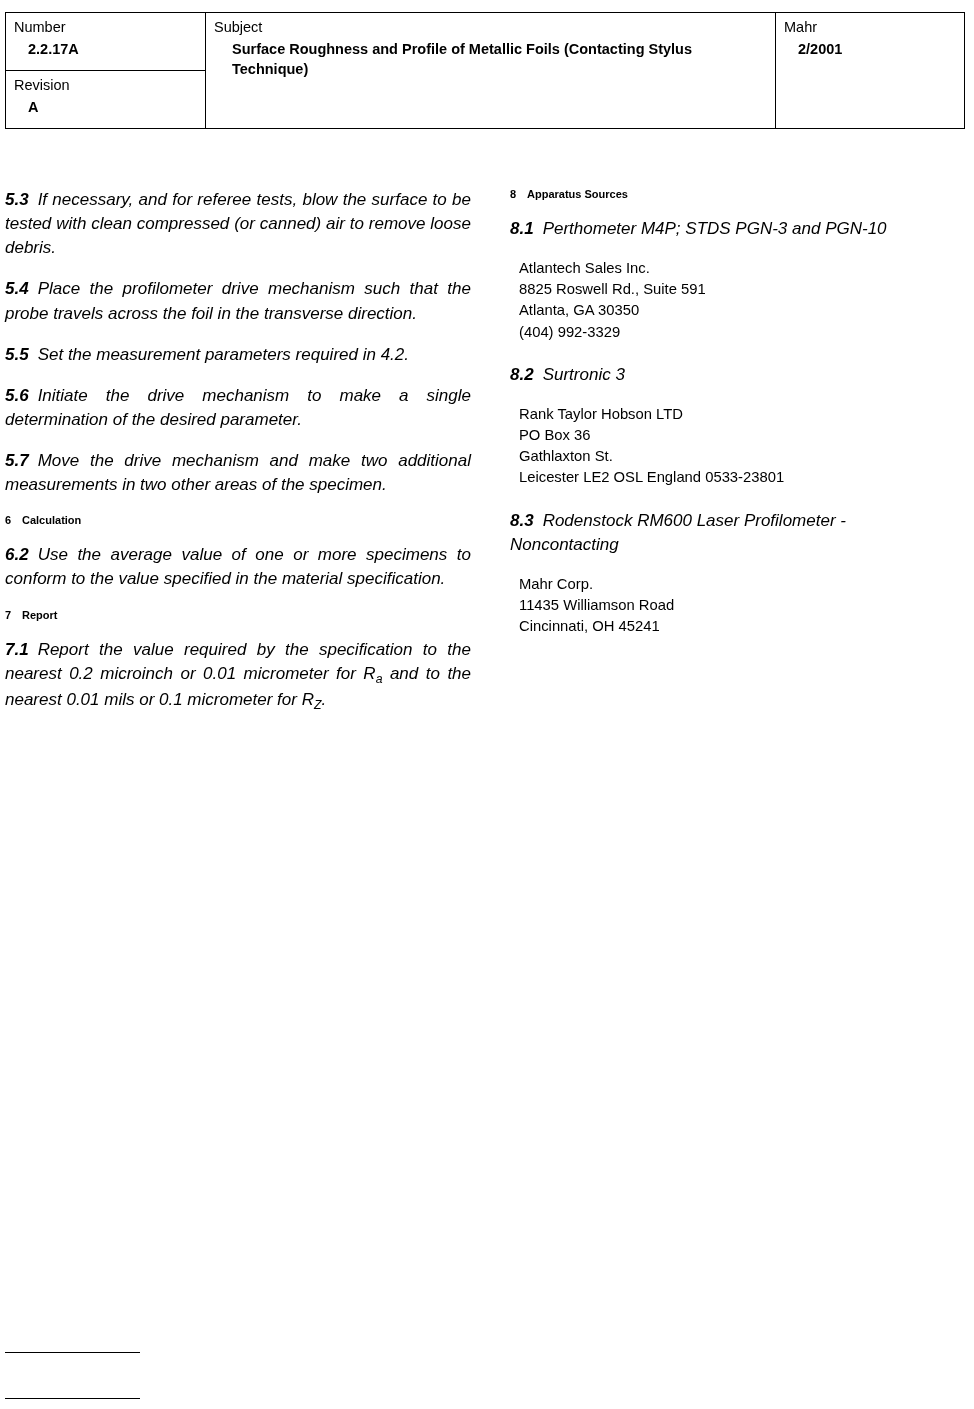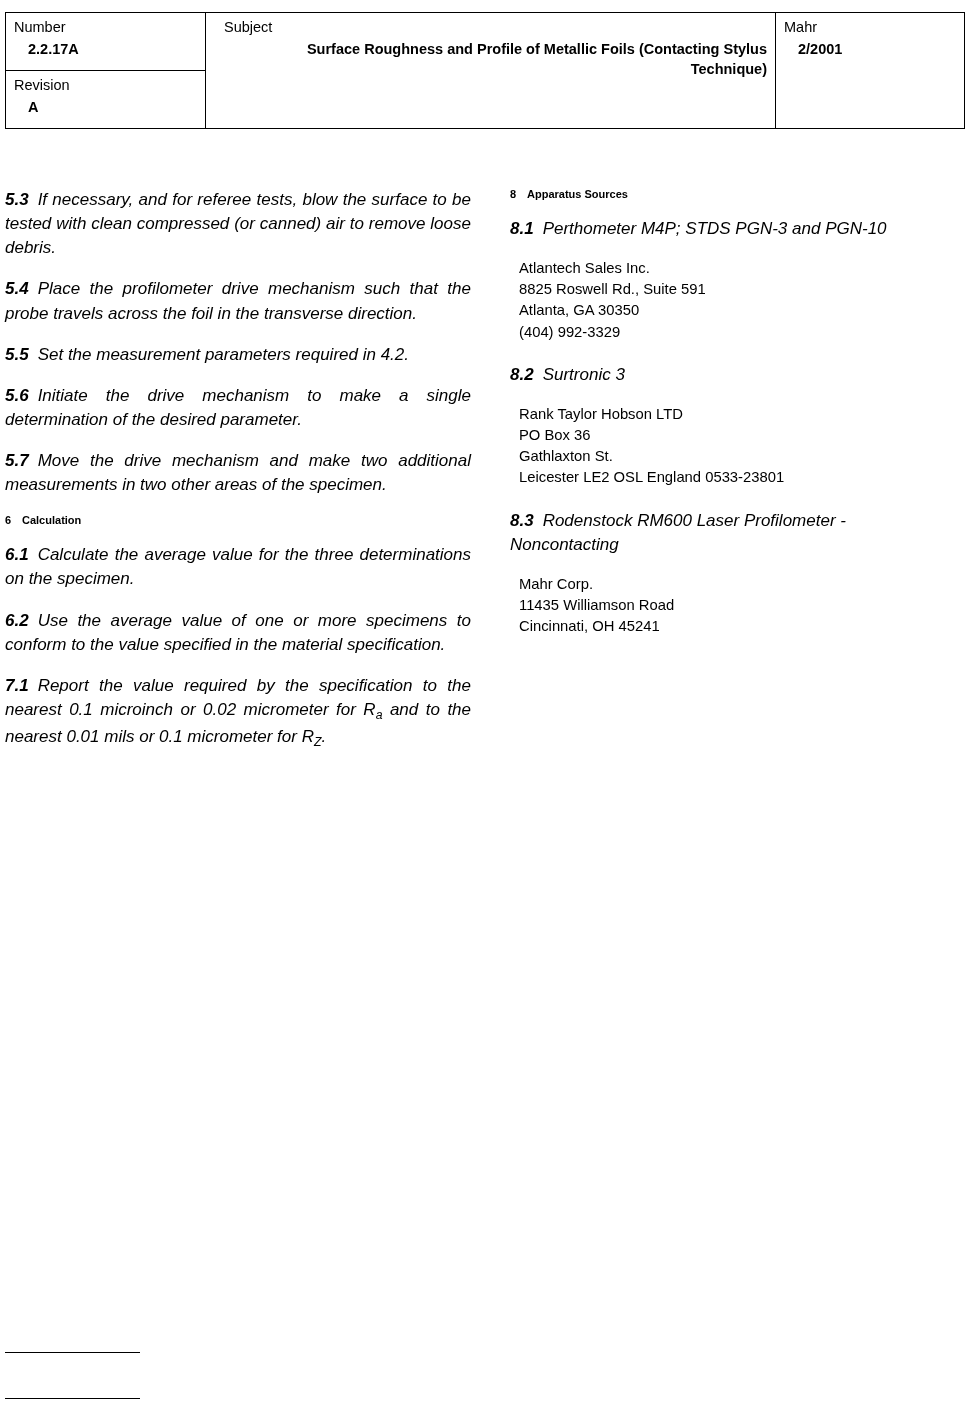--- a/index.html
+++ b/index.html
@@ -50,28 +50,26 @@
     padding-left: 14px;
     padding-top: 4px;
     line-height: 1.3;
   }
   .subject-cell {
     font-size: 14.5px;
     font-weight: bold;
   }
   .subject-label {
     font-weight: normal;
-    margin-left: 10px;
   }
   .subject-value {
     font-weight: bold;
     padding-left: 18px;
     padding-top: 4px;
     line-height: 1.35;
-    text-align: right;
   }
   .col-num   { width: 200px; }
   .col-subj  { width: 570px; }
   .col-date  { width: auto; }
 
   .hdr-numcell { height: 46px; }
   .hdr-revcell { height: 46px; }
 
   
   .col-left {
@@ -189,31 +187,31 @@
     </p>
 
     <p class="para">
       <span class="num">5.7</span><span class="gap"></span><span>Move the drive mechanism and make two additional measurements in two other areas of the specimen.</span>
     </p>
 
     <h2 class="sec">
       <span class="sec-num">6</span><span>Calculation</span>
     </h2>
 
-    <p class="para">
-      <span class="num">6.1</span><span class="gap"></span><span>Calculate the average value for the three determinations on the specimen.</span>
-    </p>
 
     <p class="para">
       <span class="num">6.2</span><span class="gap"></span><span>Use the average value of one or more specimens to conform to the value specified in the material specification.</span>
     </p>
 
-
-    <p class="para">
-      <span class="num">7.1</span><span class="gap"></span><span>Report the value required by the specification to the nearest 0.1 microinch or 0.02 micrometer for R</span><sub>a</sub><span> and to the nearest 0.01 mils or 0.1 micrometer for R</span><sub>Z</sub><span>.</span>
+    <h2 class="sec">
+      <span class="sec-num">7</span><span>Report</span>
+    </h2>
+
+    <p class="para">
+      <span class="num">7.1</span><span class="gap"></span><span>Report the value required by the specification to the nearest 0.2 microinch or 0.01 micrometer for R</span><sub>a</sub><span> and to the nearest 0.01 mils or 0.1 micrometer for R</span><sub>Z</sub><span>.</span>
     </p>
 
   </div>
 
   <div class="col-right">
 
     <h2 class="sec">
       <span class="sec-num">8</span><span>Apparatus Sources</span>
     </h2>
 

